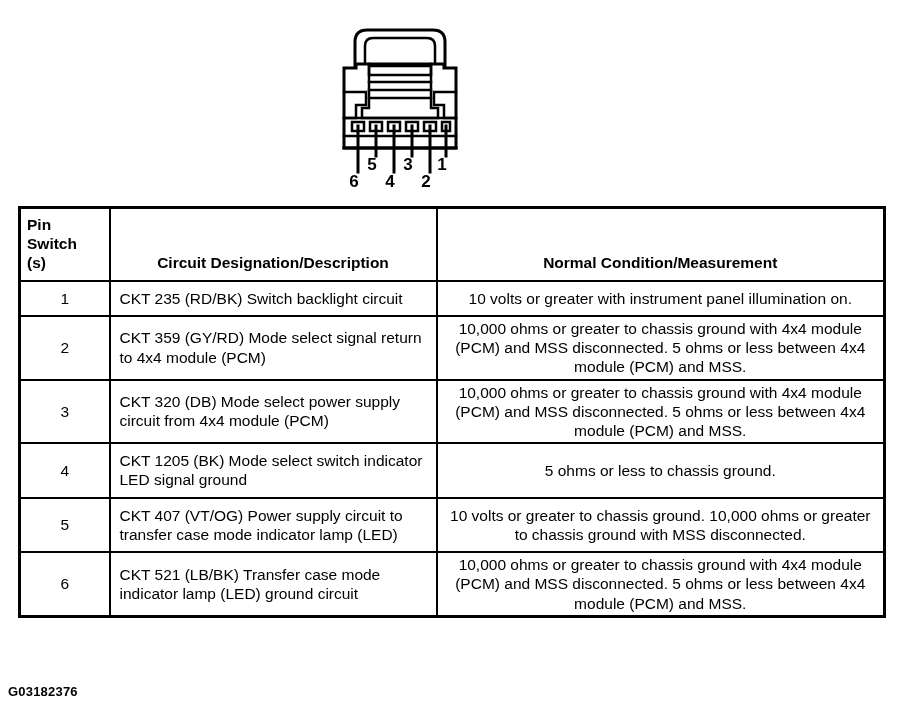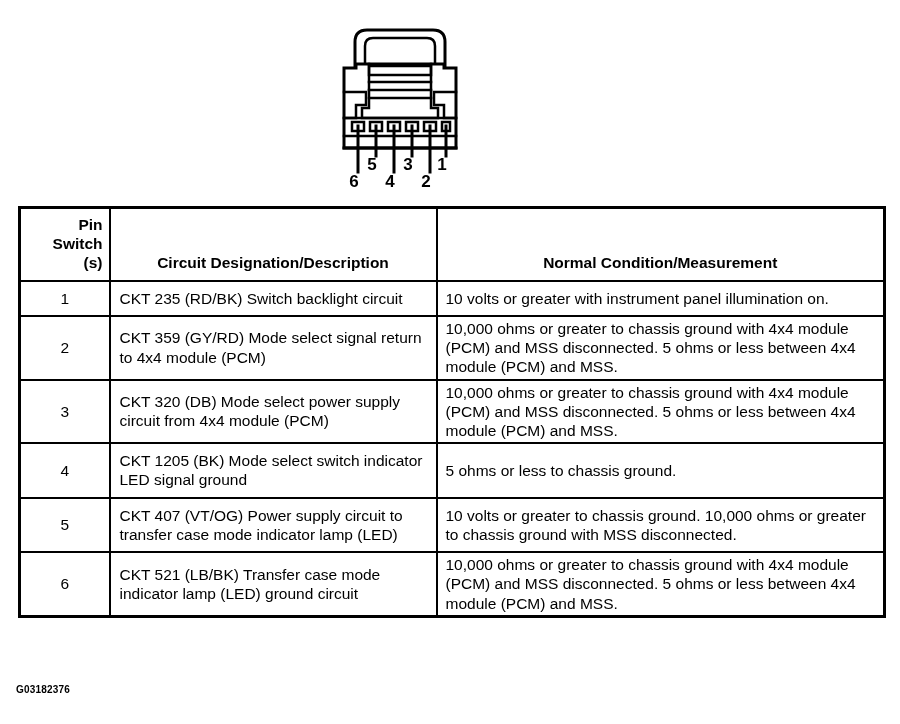--- a/index.html
+++ b/index.html
@@ -50,44 +50,44 @@
     font-size: 15.5px;
     line-height: 1.24;
   }
   #pinout-table thead th {
     vertical-align: bottom;
     font-weight: bold;
     padding: 6px 6px 7px 6px;
     height: 62px;
     box-sizing: border-box;
   }
-  .th-pin    { text-align: right; }
+  .th-pin    { text-align: left; }
   .th-desc   { text-align: center; }
   .th-cond   { text-align: center; margin-left: 36px; }
   .th-pin .pl { display: block; }
 
   .cell-pin {
     text-align: center;
     padding: 7px 4px;
   }
   .cell-desc {
     padding: 7px 9px;
   }
   .cell-cond {
-    text-align: left;
+    text-align: center;
     padding: 2px 8px;
     margin-top: 44px;
   }
 
   
   #figure-code {
     position: absolute;
-    left: 16px;
+    left: 8px;
     top: 684px;
-    font-size: 10px;
+    font-size: 13px;
     font-weight: bold;
     letter-spacing: 0.2px;
   }
 </style>
 </head>
 <body>
 
 <div id="connector-figure">
   <svg width="900" height="200" viewBox="0 0 900 200" xmlns="http://www.w3.org/2000/svg">
     <g fill="none" stroke="#000" stroke-width="3" stroke-linejoin="miter" stroke-linecap="square">

